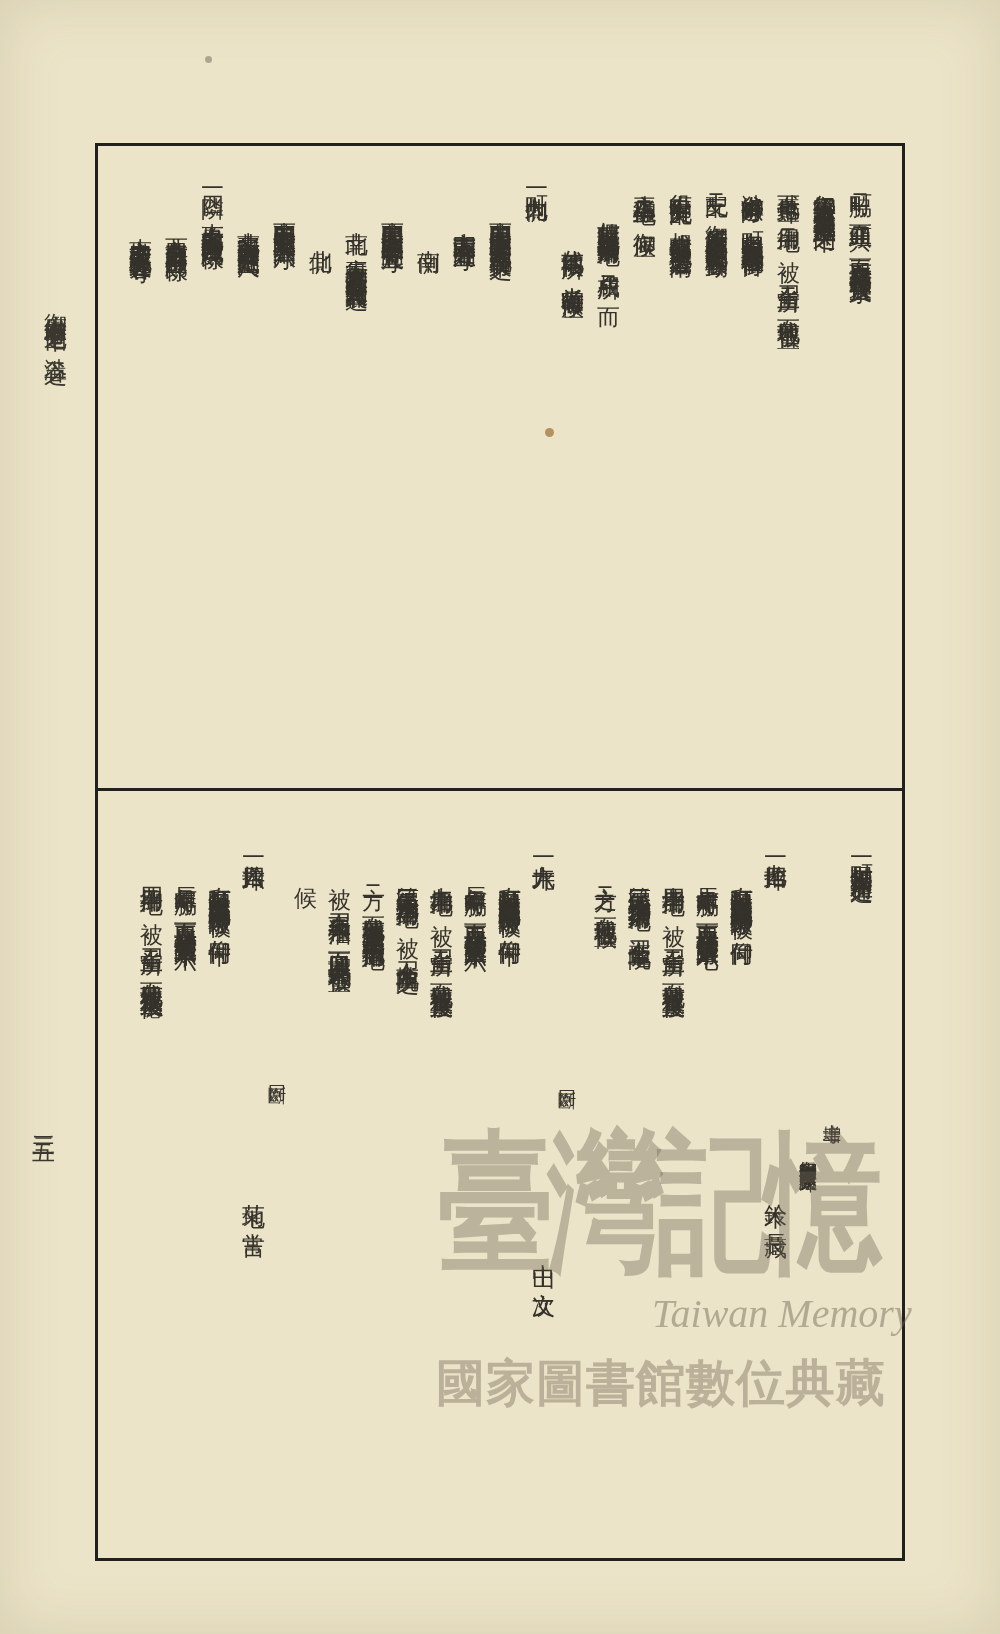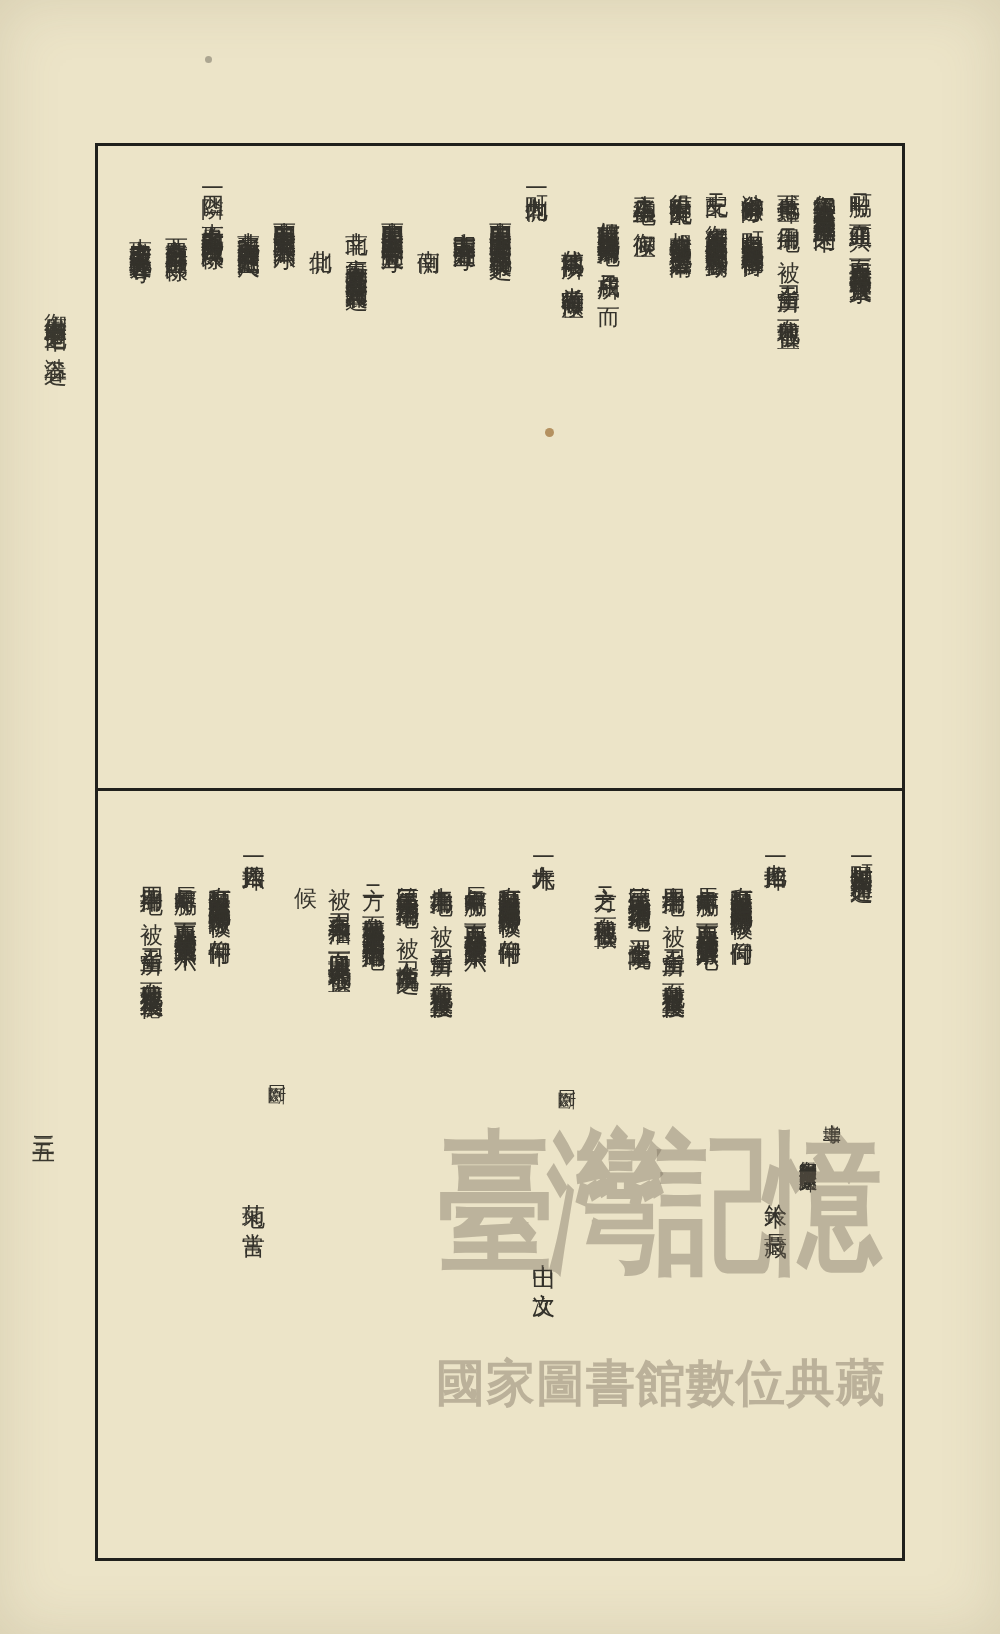--- a/index.html
+++ b/index.html
@@ -183,18 +183,19 @@
         <span class="name name-3">菊地　常吉</span>
       </div>
       <div class="tcol bb">右拜領町屋敷之儀寬永九申年中御掃除役被　仰付同十</div>
       <div class="tcol bb">辰年岸町脇ニ而百五十坪屋鋪相領仕寶永六丑年中六十</div>
       <div class="tcol bb">四坪御用地ニ被　召上當所ニ而代地被下置候其後正德</div>
 
     </div>
   </div>
 
   <div class="wm wm-chars">臺灣記憶</div>
+  <div class="wm wm-latin">Taiwan Memory</div>
   <div class="wm wm-caption">國家圖書館數位典藏</div>
 
   <div class="speck speck-1"></div>
   <div class="speck speck-2"></div>
 
 </div>
 
 </body></html>

